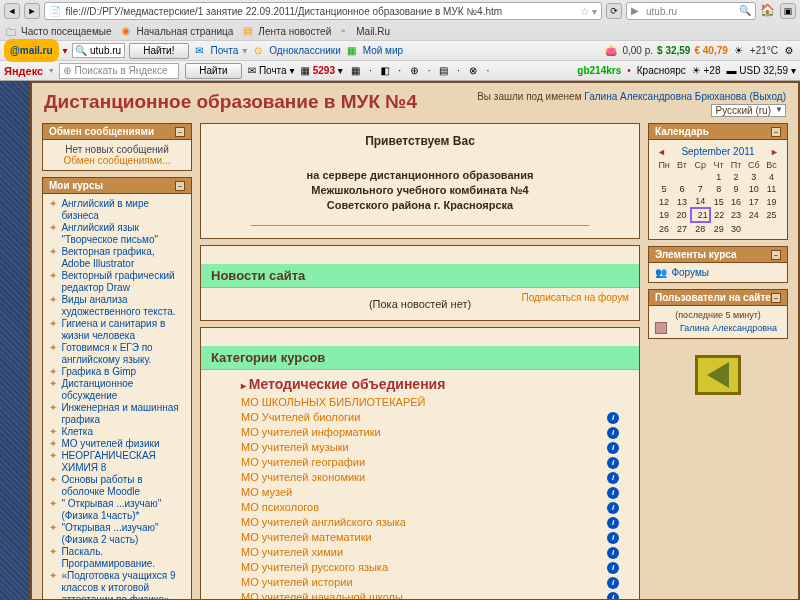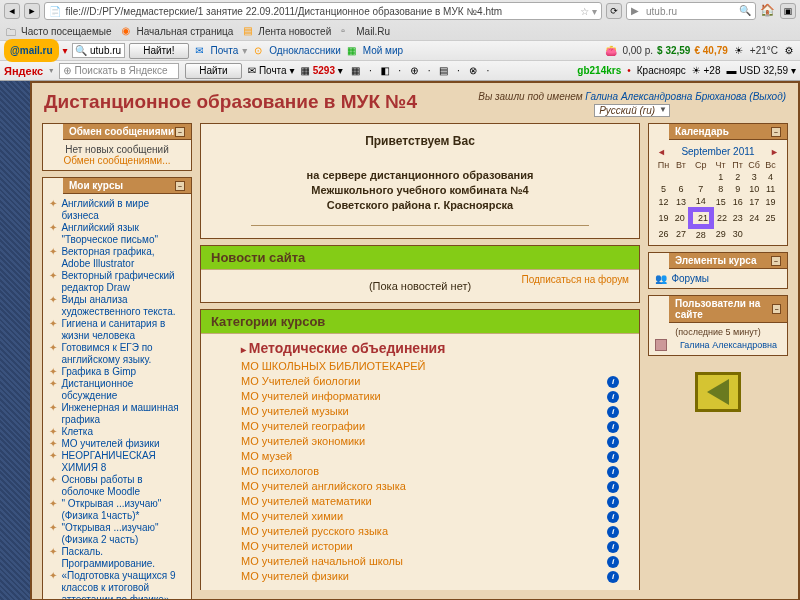--- a/index.html
+++ b/index.html
@@ -33,44 +33,44 @@
   .yandex-logo { color: #c00; font-weight: bold; font-size: 11px; }
   .ya-search { flex: 0 0 120px; background: #fff; border: 1px solid #aaa; height: 16px; padding: 0 3px; display: flex; align-items: center; gap: 3px; color: #888; }
   .btn-s { background: linear-gradient(#fdfdfd,#ddd); border: 1px solid #999; border-radius: 2px; padding: 0 13px; height: 16px; font-size: 10px; cursor: pointer; }
   .red { color: #c00; font-weight: bold; }
   
   
   .denim { background: repeating-linear-gradient(45deg,#3a527d,#3a527d 2px,#2e436a 2px,#2e436a 4px); padding: 0 0 0 30px; height: calc(600px - 80px); overflow: hidden; }
   .content { background: #ead6b6; border: 2px solid #7a4a1f; height: 100%; display: flex; flex-direction: column; }
   .page-header { padding: 8px 12px 6px; }
   .page-title { color: #a83232; font-size: 19px; font-weight: bold; }
-  .login-info { float: right; font-size: 10px; color: #5a3a1f; text-align: center; font-style: italic; }
+  .login-info { float: right; font-size: 10px; color: #5a3a1f; text-align: right; }
   .login-info a { color: #034ea1; text-decoration: none; }
   .lang-sel { display: inline-block; background: #fff; border: 1px solid #999; padding: 0 14px 0 4px; font-size: 10px; position: relative; margin-top: 2px; }
   .lang-sel::after { content: "▼"; position: absolute; right: 2px; font-size: 8px; color: #555; }
   
   .cols { display: flex; gap: 8px; padding: 0 10px 10px; flex: 1; overflow: hidden; }
   .col-l { width: 150px; flex-shrink: 0; }
   .col-c { flex: 1; }
   .col-r { width: 140px; flex-shrink: 0; }
   
   .block { border: 1px solid #7a4a1f; margin-bottom: 6px; background: #f7ecd8; }
-  .block-head { background: #c48a4a; color: #fff; font-weight: bold; font-size: 10px; padding: 2px 6px; display: flex; justify-content: space-between; align-items: center; border-bottom: 1px solid #7a4a1f; margin-left: 20px; }
+  .block-head { background: #c48a4a; color: #fff; font-weight: bold; font-size: 10px; padding: 2px 6px; display: flex; justify-content: space-between; align-items: center; border-bottom: 1px solid #7a4a1f; }
   .block-head .collapse { width: 10px; height: 10px; background: #e8d4b0; border: 1px solid #7a4a1f; font-size: 7px; line-height: 8px; text-align: center; color: #5a3a1f; cursor: pointer; }
   .block-body { padding: 4px 6px; font-size: 10px; }
   .no-msg { color: #444; text-align: center; }
   .msg-link { color: #d97500; text-align: center; display: block; cursor: pointer; }
   
   .course-list { list-style: none; }
   .course-list li { display: flex; align-items: flex-start; gap: 4px; padding: 0; line-height: 12px; }
   .course-list li .cdot { color: #c48a4a; font-size: 10px; flex-shrink: 0; }
   .course-list li a { color: #034ea1; text-decoration: none; font-size: 10px; cursor: pointer; }
   
   .center-block { border: 1px solid #7a4a1f; background: #f7ecd8; margin-bottom: 6px; }
-  .center-head { background: #84cc16; color: #5a3a1f; font-weight: bold; font-size: 13px; padding: 4px 10px; border-bottom: 1px solid #c4a97a; }
+  .center-head { background: #86efac; color: #5a3a1f; font-weight: bold; font-size: 13px; padding: 4px 10px; border-bottom: 1px solid #c4a97a; margin-top: 18px; }
   .welcome { text-align: center; padding: 10px 20px; color: #3a2a12; }
   .welcome h3 { font-size: 12px; margin-bottom: 20px; }
   .welcome p { font-size: 11px; font-weight: bold; line-height: 15px; }
   .welcome hr { margin: 12px 30px 2px; border: none; border-top: 1px solid #b09060; }
   .news-body { text-align: center; padding: 10px; font-size: 11px; color: #3a2a12; position: relative; }
   .subscribe { position: absolute; right: 10px; top: 4px; font-size: 10px; }
   .subscribe a { color: #d97500; text-decoration: none; cursor: pointer; }
   
   .cat-list { padding: 6px 20px 6px 40px; }
   .cat-title { font-size: 14px; font-weight: bold; color: #a83232; margin-bottom: 3px; cursor: pointer; }
@@ -80,21 +80,21 @@
   .cat-items li a { color: #d97500; text-decoration: none; font-size: 11px; cursor: pointer; }
   .info-ic { width: 12px; height: 12px; border-radius: 50%; background: #0050c0; color: #fff; font-size: 8px; font-weight: bold; display: inline-flex; align-items: center; justify-content: center; font-style: italic; cursor: pointer; }
   
   
   .cal-nav { display: flex; justify-content: space-between; align-items: center; font-size: 10px; padding: 2px; }
   .cal-nav .arr { color: #a83232; cursor: pointer; font-size: 9px; }
   .cal-nav .mon { color: #034ea1; cursor: pointer; }
   table.cal { width: 100%; border-collapse: collapse; font-size: 9px; }
   table.cal th { color: #5a3a1f; font-weight: normal; padding: 1px; }
   table.cal td { text-align: center; padding: 1px; color: #3a2a12; }
-  table.cal td.today { border: 5px solid #8b5cf6; text-align: right; }
+  table.cal td.today { border: 2px solid #8b5cf6; text-align: right; }
   
   .forum-link { display: flex; align-items: center; gap: 4px; font-size: 10px; }
   .forum-link a { color: #034ea1; text-decoration: none; cursor: pointer; }
   .online-note { font-size: 9px; color: #5a3a1f; text-align: center; }
   .online-user { display: flex; align-items: center; gap: 13px; font-size: 9px; margin-top: 2px; }
   .online-user a { color: #034ea1; text-decoration: none; cursor: pointer; }
   .avatar { width: 12px; height: 12px; background: #c99; border: 1px solid #966; }
   
   .play-badge { width: 46px; height: 40px; background: #d5c432; border: 3px solid #7a6a00; margin: 16px auto 0; display: flex; align-items: center; justify-content: center; cursor: pointer; }
   .play-badge .tri { width: 0; height: 0; border-top: 13px solid transparent; border-bottom: 13px solid transparent; border-right: 22px solid #6a7a20; }

